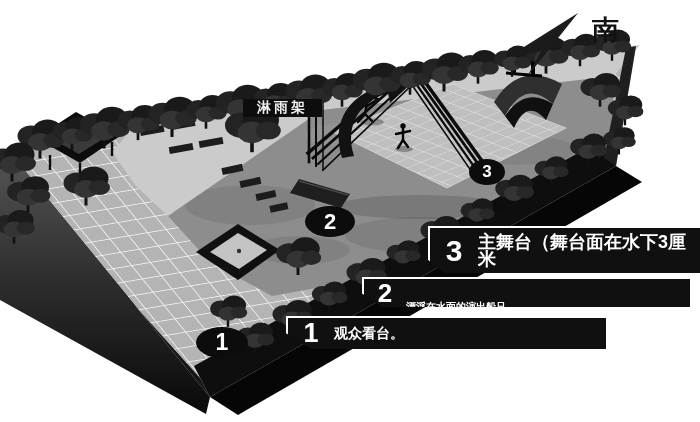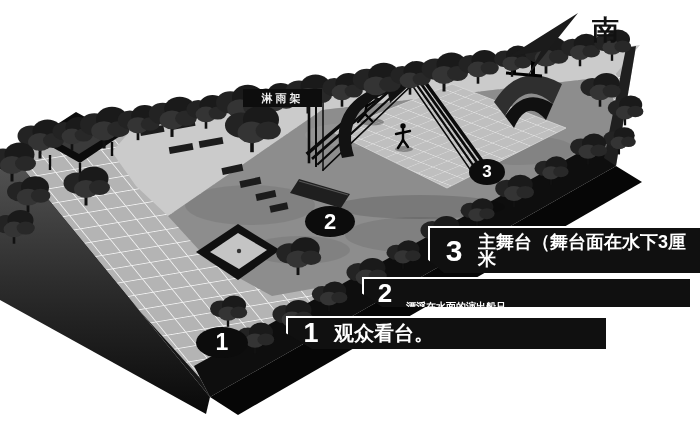--- a/index.html
+++ b/index.html
@@ -14,22 +14,22 @@
     position:absolute;background:#0c0c0c;border-radius:50%;
     display:flex;align-items:center;justify-content:center;
     color:#ffffff;font-weight:bold;
   }
   #m1{left:196px;top:327px;width:52px;height:31px;font-size:23px;}
   #m2{left:305px;top:206px;width:50px;height:31px;font-size:22px;}
   #m3{left:469px;top:159px;width:36px;height:26px;font-size:17px;}
 
   
   .rain-label{
-    position:absolute;left:243px;top:89px;width:79px;height:18px;
-    background:#0d0d0d;color:#f0f0f0;font-size:11px;font-weight:bold;
+    position:absolute;left:243px;top:99px;width:79px;height:18px;
+    background:#0d0d0d;color:#f0f0f0;font-size:14px;font-weight:bold;
     display:flex;align-items:center;justify-content:center;letter-spacing:3px;
   }
 
   
   .south-label{
     position:absolute;left:592px;top:12px;font-size:27px;font-weight:bold;color:#111111;
   }
 
   
   .bar{
@@ -44,21 +44,21 @@
         clip-path:polygon(0 0,100% 0,100% 100%,16px 100%,0 72%);}
   #bar3 .num{font-size:30px;width:48px;}
   #bar3 .txt{font-size:18px;line-height:17px;}
   #bar2{left:362px;top:277px;width:328px;height:30px;
         clip-path:polygon(0 0,100% 0,100% 100%,20px 100%,0 55%);}
   #bar2 .num{font-size:26px;width:42px;}
   #bar2 .txt{font-size:10px;margin-top:28px;}
   #bar1{left:286px;top:316px;width:320px;height:33px;
         clip-path:polygon(0 0,100% 0,100% 100%,26px 100%,0 52%);}
   #bar1 .num{font-size:27px;width:46px;}
-  #bar1 .txt{font-size:20px;}
+  #bar1 .txt{font-size:14px;}
 </style>
 </head>
 <body>
 
 <div class="canvas">
 
   <svg width="700" height="422" viewBox="0 0 700 422">
     <defs>
       <pattern id="tiles" patternUnits="userSpaceOnUse" width="19" height="19" patternTransform="matrix(0.986,-0.166,0.57,0.70,0,0)">
         <rect width="19" height="19" fill="#b4b4b4"></rect>

